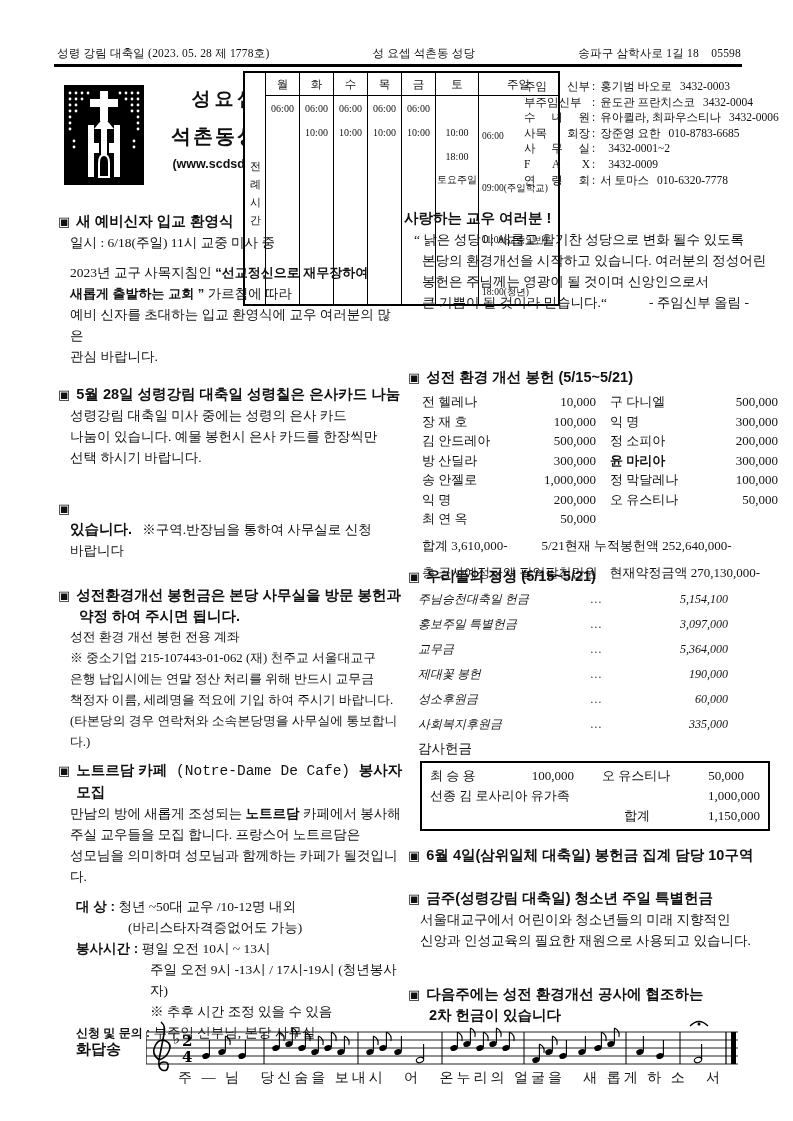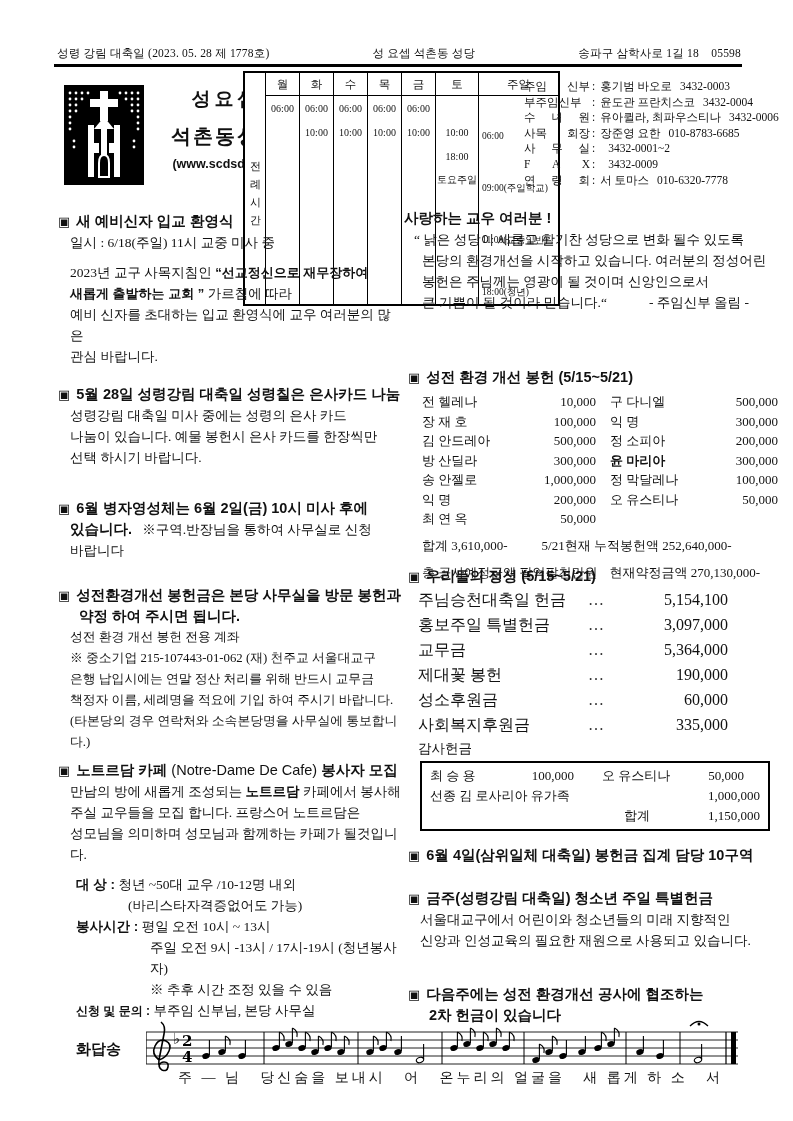--- a/index.html
+++ b/index.html
@@ -53,22 +53,22 @@
   .title-cont{padding-left:21px;}
 
   
   .don-grid{display:grid;grid-template-columns:98px 76px 102px 80px;line-height:19.5px;
         font-size:13px;padding-left:14px;}
   .amt{text-align:right;}
   .don-tot{display:flex;font-size:13px;padding-left:14px;margin-top:8px;}
   .don-tot .t2{margin-left:34px;}
 
   
-  .js-row{display:grid;grid-template-columns:158px 40px 112px;font-size:16px;
-        line-height:25px;padding-left:10px;}
+  .js-row{display:grid;grid-template-columns:158px 40px 112px;font-size:12px;
+        line-height:25px;padding-left:10px;font-style:italic;}
   .js-dots{text-align:center;color:#333;}
   .js-amt{text-align:right;}
   .gamsa-label{font-size:13.5px;padding-left:10px;line-height:24px;}
   .gamsa-box{border:2px solid #000;margin-left:12px;width:330px;padding:3px 8px;
         font-size:13px;line-height:20px;}
   .g-row1{display:grid;grid-template-columns:78px 80px 92px 64px;}
   .g-row2{display:flex;} .g-sp{flex:1;}
 
   
   .music-label{left:76px;top:1040px;font-size:15px;font-weight:bold;
@@ -268,21 +268,20 @@
       <span>5월 28일 성령강림 대축일 성령칠은 은사카드 나눔</span>
     </div>
     <div class="body ind">성령강림 대축일 미사 중에는 성령의 은사 카드</div>
     <div class="body ind">나눔이 있습니다.  예물 봉헌시 은사 카드를 한장씩만</div>
     <div class="body ind">선택 하시기 바랍니다.</div>
   </div>
 
   <div class="abs" style="left:58px;top:498px;width:342px;">
     <div class="title-row sec-title">
       <span class="marker">▣</span>
-      <span>6월 병자영성체는 6월 2일(금) 10시 미사 후에</span>
     </div>
     <div class="body ind">
       <span class="sec-title">있습니다.</span>&nbsp;&nbsp;
       <span>※구역.반장님을 통하여 사무실로 신청</span>
     </div>
     <div class="body ind">바랍니다</div>
   </div>
 
   <div class="abs" style="left:58px;top:585px;width:348px;">
     <div class="title-row sec-title">
@@ -294,21 +293,21 @@
     <div class="body ind" style="font-size:12.8px;">※ 중소기업  215-107443-01-062 (재) 천주교 서울대교구</div>
     <div class="body ind" style="font-size:12.8px;">은행 납입시에는 연말 정산 처리를 위해 반드시 교무금</div>
     <div class="body ind" style="font-size:12.8px;">책정자 이름, 세례명을 적요에 기입 하여 주시기 바랍니다.</div>
     <div class="body ind" style="font-size:12.8px;">(타본당의 경우 연락처와 소속본당명을 사무실에 통보합니다.)</div>
   </div>
 
   <div class="abs" style="left:58px;top:760px;width:352px;">
     <div class="title-row sec-title">
       <span class="marker">▣</span>
       <span>
-        <span>노트르담 카페</span><span style="font-family:Liberation Sans, sans-serif;font-weight:normal;text-align:center;"> (Notre-Dame De Cafe) </span><span>봉사자 모집</span>
+        <span>노트르담 카페</span><span style="font-family:Liberation Mono, monospace;font-weight:normal;text-align:center;"> (Notre-Dame De Cafe) </span><span>봉사자 모집</span>
       </span>
     </div>
     <div class="body ind">
       <span>만남의 방에 새롭게 조성되는 </span><span class="b">노트르담</span><span> 카페에서 봉사해</span>
     </div>
     <div class="body ind">주실 교우들을 모집 합니다.   프랑스어 노트르담은</div>
     <div class="body ind">성모님을 의미하며 성모님과 함께하는 카페가 될것입니다.</div>
     <div class="gap"></div>
     <div class="body" style="padding-left:18px;">
       <span class="b sans" style="font-size:13.5px;">대 상 :</span>

